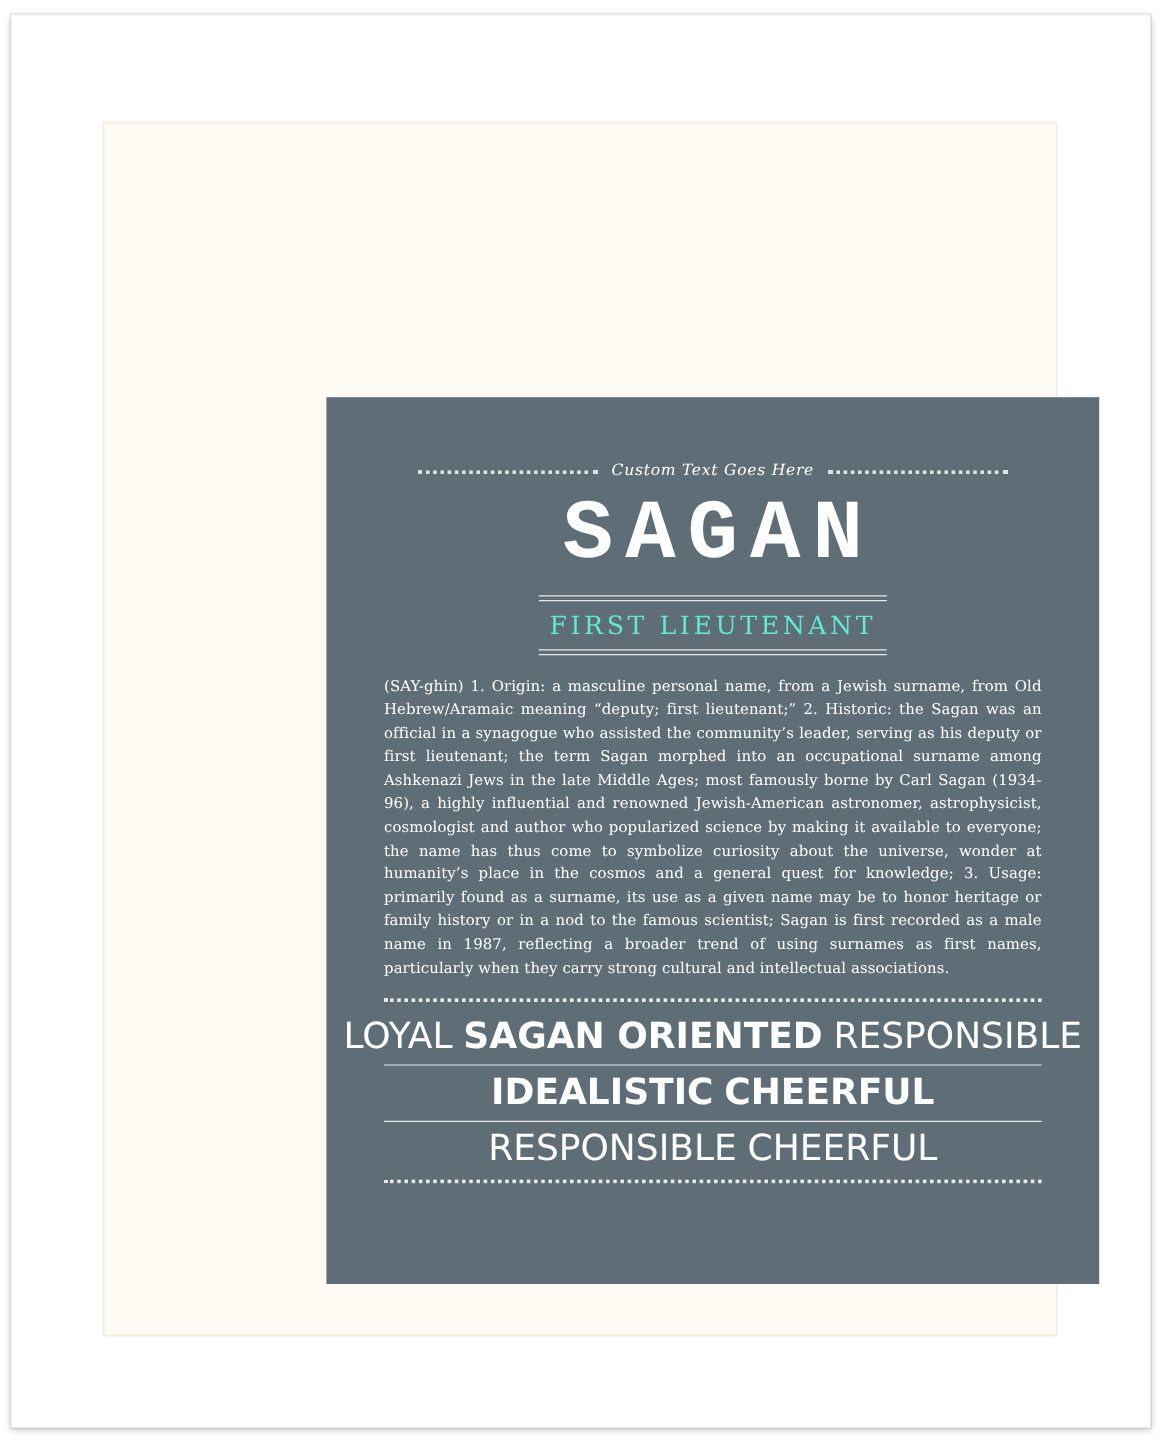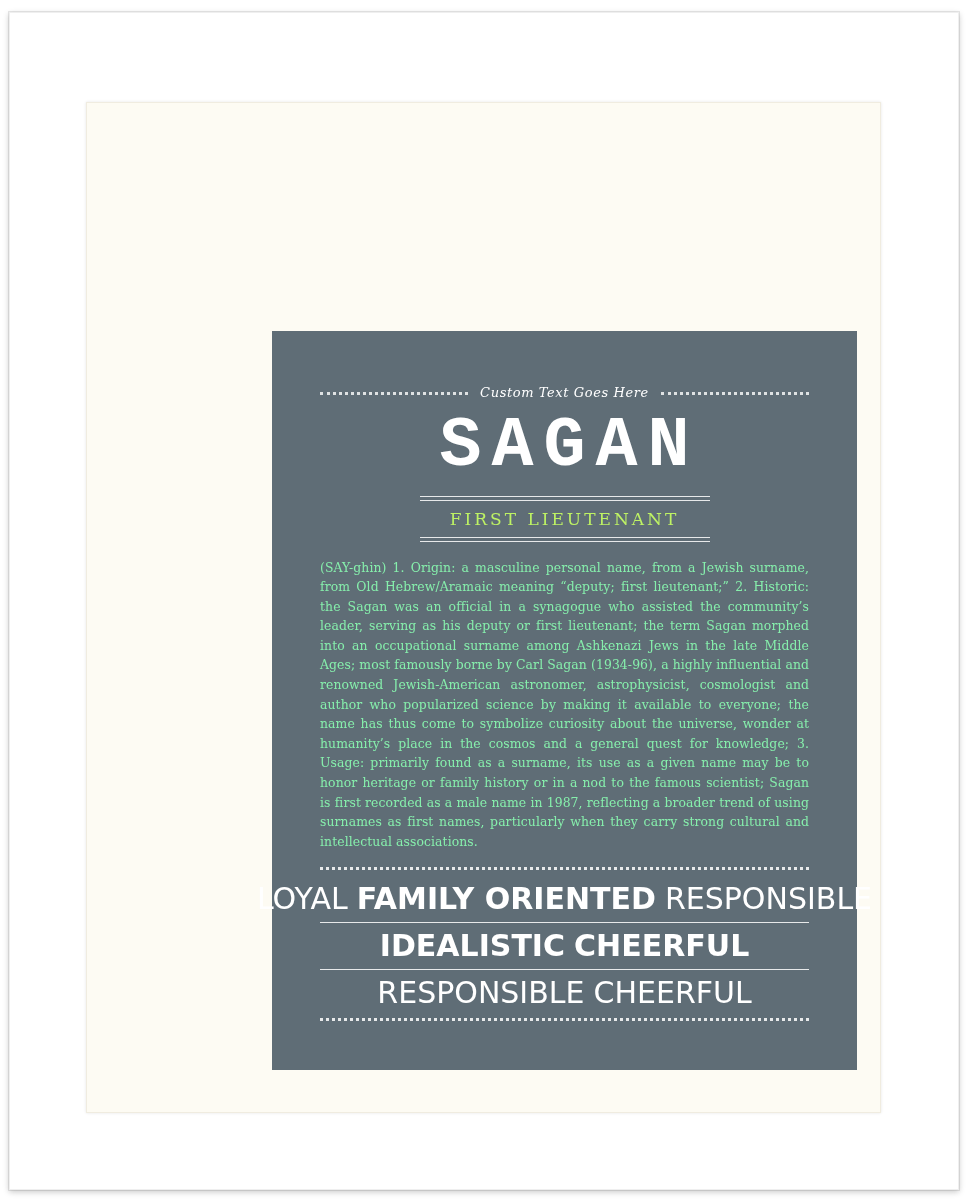--- a/index.html
+++ b/index.html
@@ -42,21 +42,21 @@
     background: #fdfbf3;
     box-shadow: inset 0 0 0 1px #f0ece0, 0 0 3px rgba(0,0,0,0.10);
     box-sizing: border-box;
   }
 
   
   .poster {
     position: absolute;
     left: 186px;
     top: 229px;
-    width: 585px;
+    width: 644px;
     height: 739px;
     background: #5f6d76;
     color: #ffffff;
     box-sizing: border-box;
     padding: 44px 48px 30px 48px;
   }
 
   
   .custom-row {
     display: flex;
@@ -102,34 +102,34 @@
   }
   .double-rule {
     width: 290px;
     margin: 0 auto;
     border-top: 1px solid rgba(255,255,255,0.85);
     border-bottom: 1px solid rgba(255,255,255,0.85);
     height: 3px;
   }
   .subtitle {
     font-family: "DejaVu Serif", serif;
-    font-size: 17px;
+    font-size: 21px;
     letter-spacing: 3px;
     margin: 8px 0 8px 0;
-    color: #bef264;
+    color: #5eead4;
     white-space: nowrap;
   }
 
   
   .definition {
     font-family: "DejaVu Serif", serif;
     font-size: 12.4px;
     line-height: 19.6px;
     text-align: justify;
-    color: #86efac;
+    color: #ffffff;
     margin: 6px 0 0 0;
     letter-spacing: 0.1px;
   }
 
   .dotted-sep {
     border-bottom: 3px dotted rgba(255,255,255,0.85);
     height: 0;
     margin: 16px 0 8px 0;
   }
 
@@ -183,21 +183,21 @@
         <div class="double-rule"></div>
       </div>
 
       <div class="definition">(SAY-ghin)  1. Origin:  a masculine personal name, from a Jewish surname, from Old Hebrew/Aramaic meaning “deputy; first lieutenant;”  2. Historic:  the Sagan was an official in a synagogue who assisted the community’s leader, serving as his deputy or first lieutenant; the term Sagan morphed into an occupational surname among Ashkenazi Jews in the late Middle Ages; most famously borne by Carl Sagan (1934-96), a highly influential and renowned Jewish-American astronomer, astrophysicist, cosmologist and author who popularized science by making it available to everyone; the name has thus come to symbolize curiosity about the universe, wonder at humanity’s place in the cosmos and a general quest for knowledge;  3. Usage:  primarily found as a surname, its use as a given name may be to honor heritage or family history or in a nod to the famous scientist; Sagan is first recorded as a male name in 1987, reflecting a broader trend of using surnames as first names, particularly when they carry strong cultural and intellectual associations.</div>
 
       <div class="dotted-sep"></div>
 
       <div class="traits">
         <div class="trait-line">
           <span class="t-light">LOYAL</span>
-          <span class="t-bold">FAMILY ORIENTED</span>
+          <span class="t-bold">SAGAN ORIENTED</span>
           <span class="t-light">RESPONSIBLE</span>
         </div>
         <div class="solid-rule"></div>
         <div class="trait-line">
           <span class="t-bold">IDEALISTIC</span>
           <span class="t-bold">CHEERFUL</span>
         </div>
         <div class="solid-rule"></div>
         <div class="trait-line">
           <span class="t-light">RESPONSIBLE</span>

